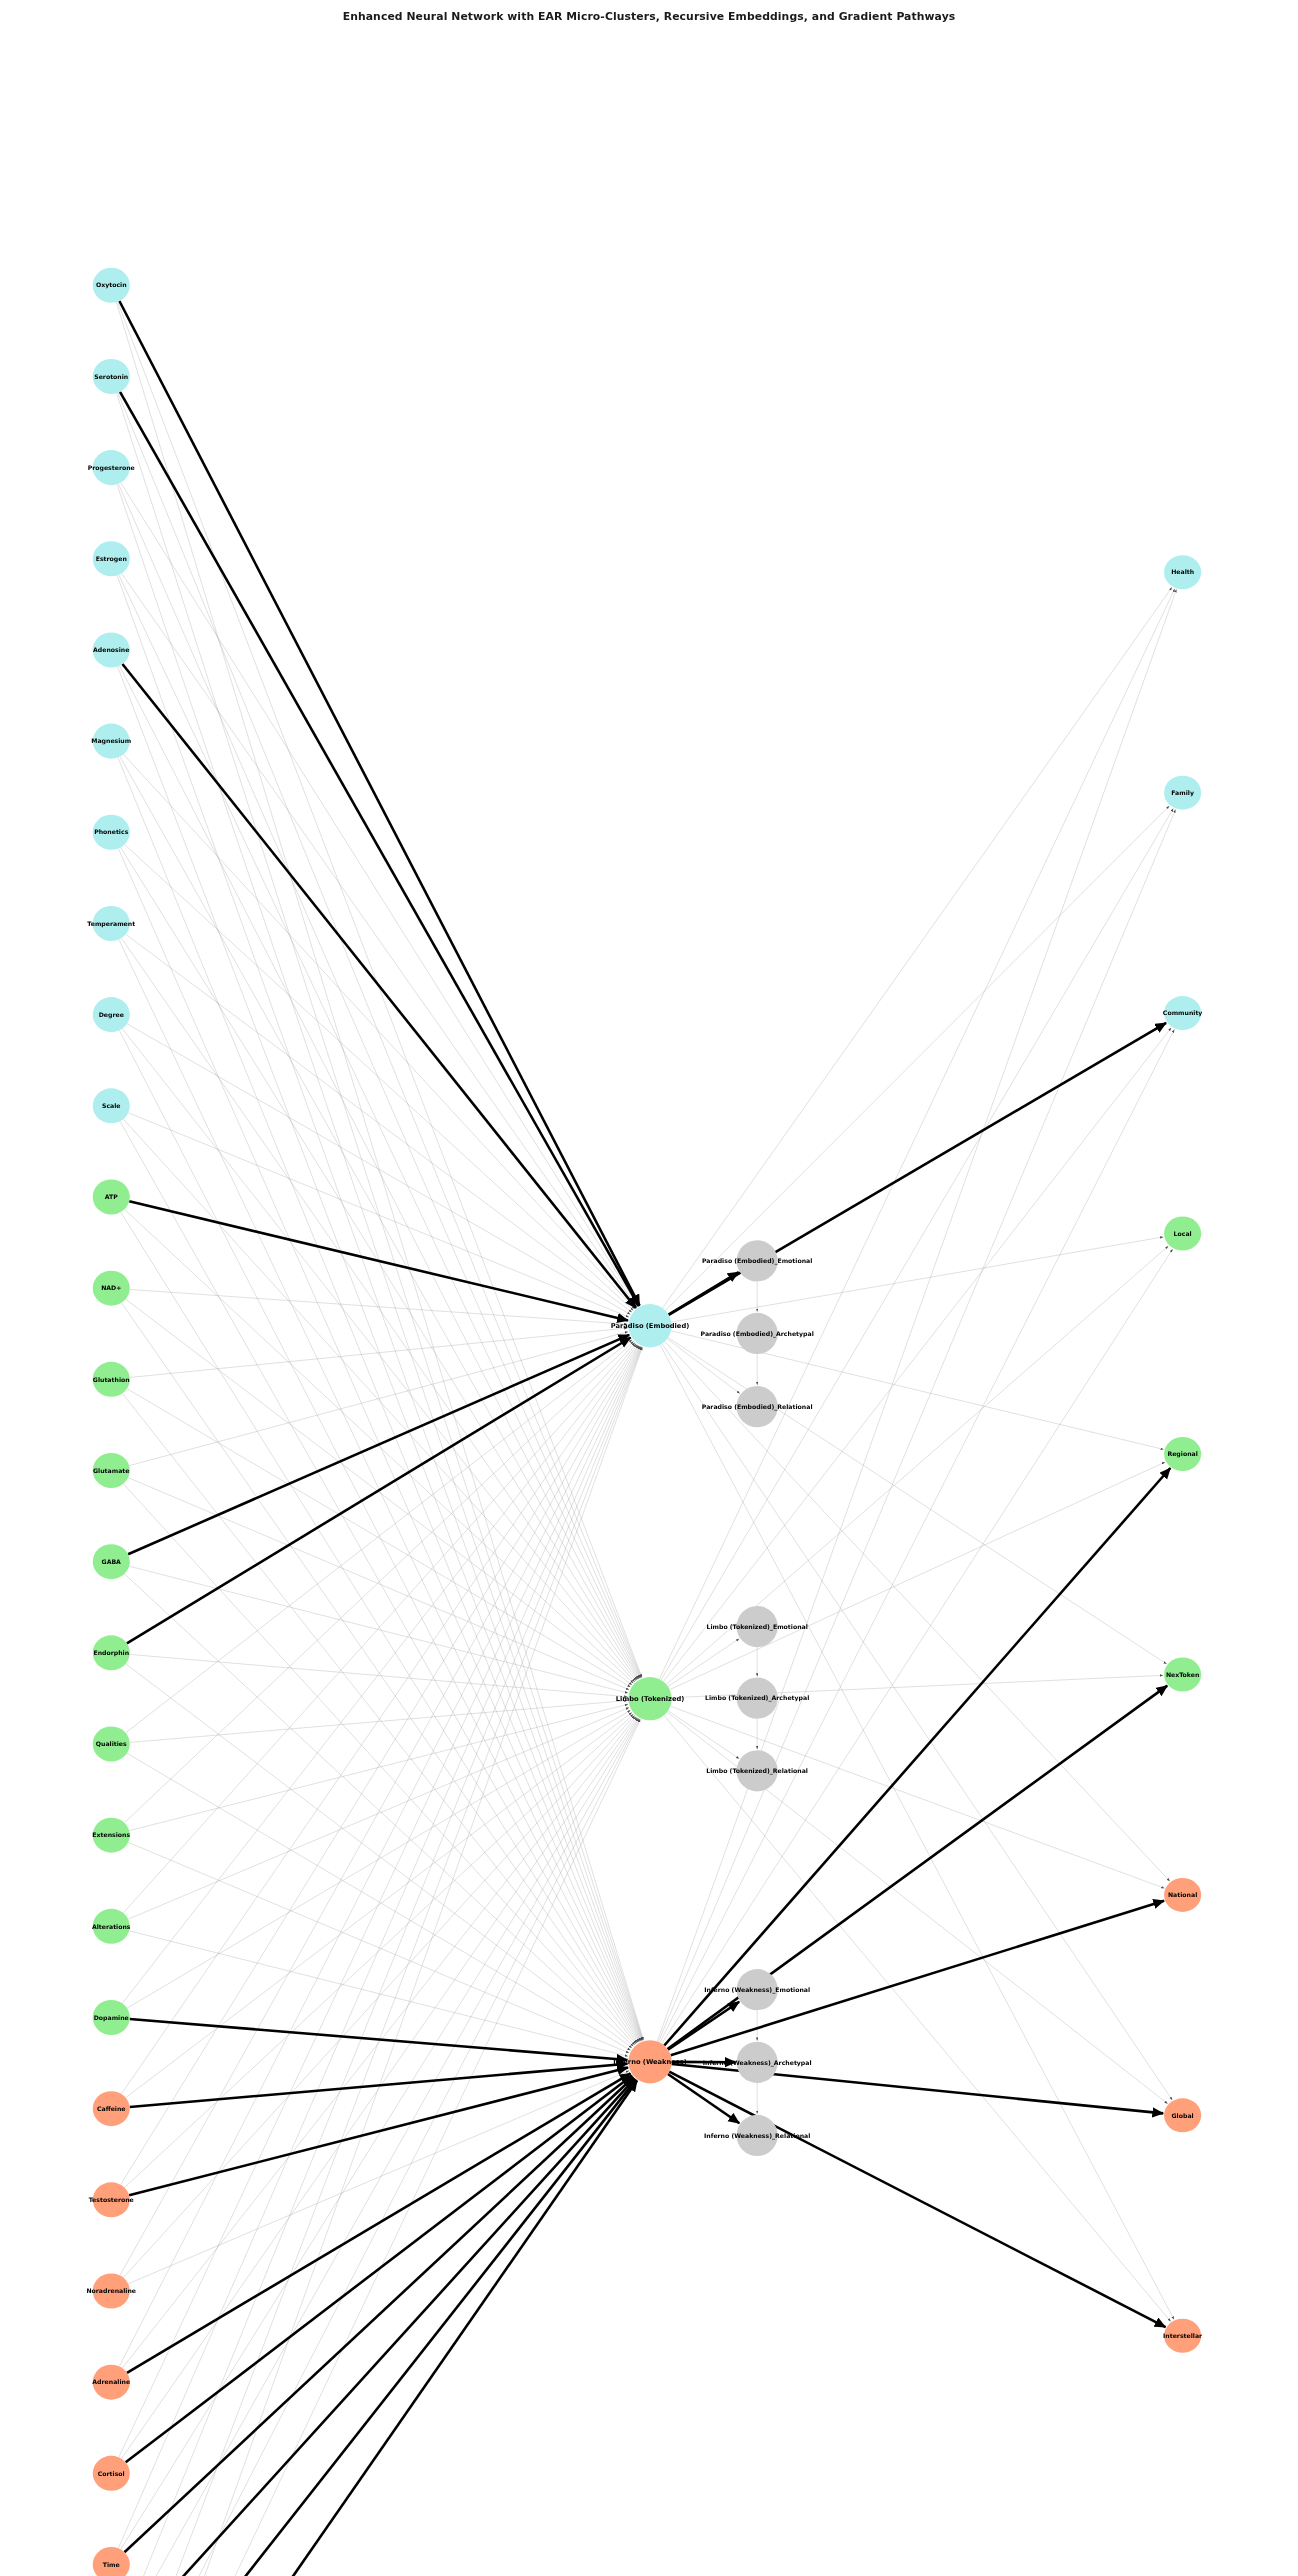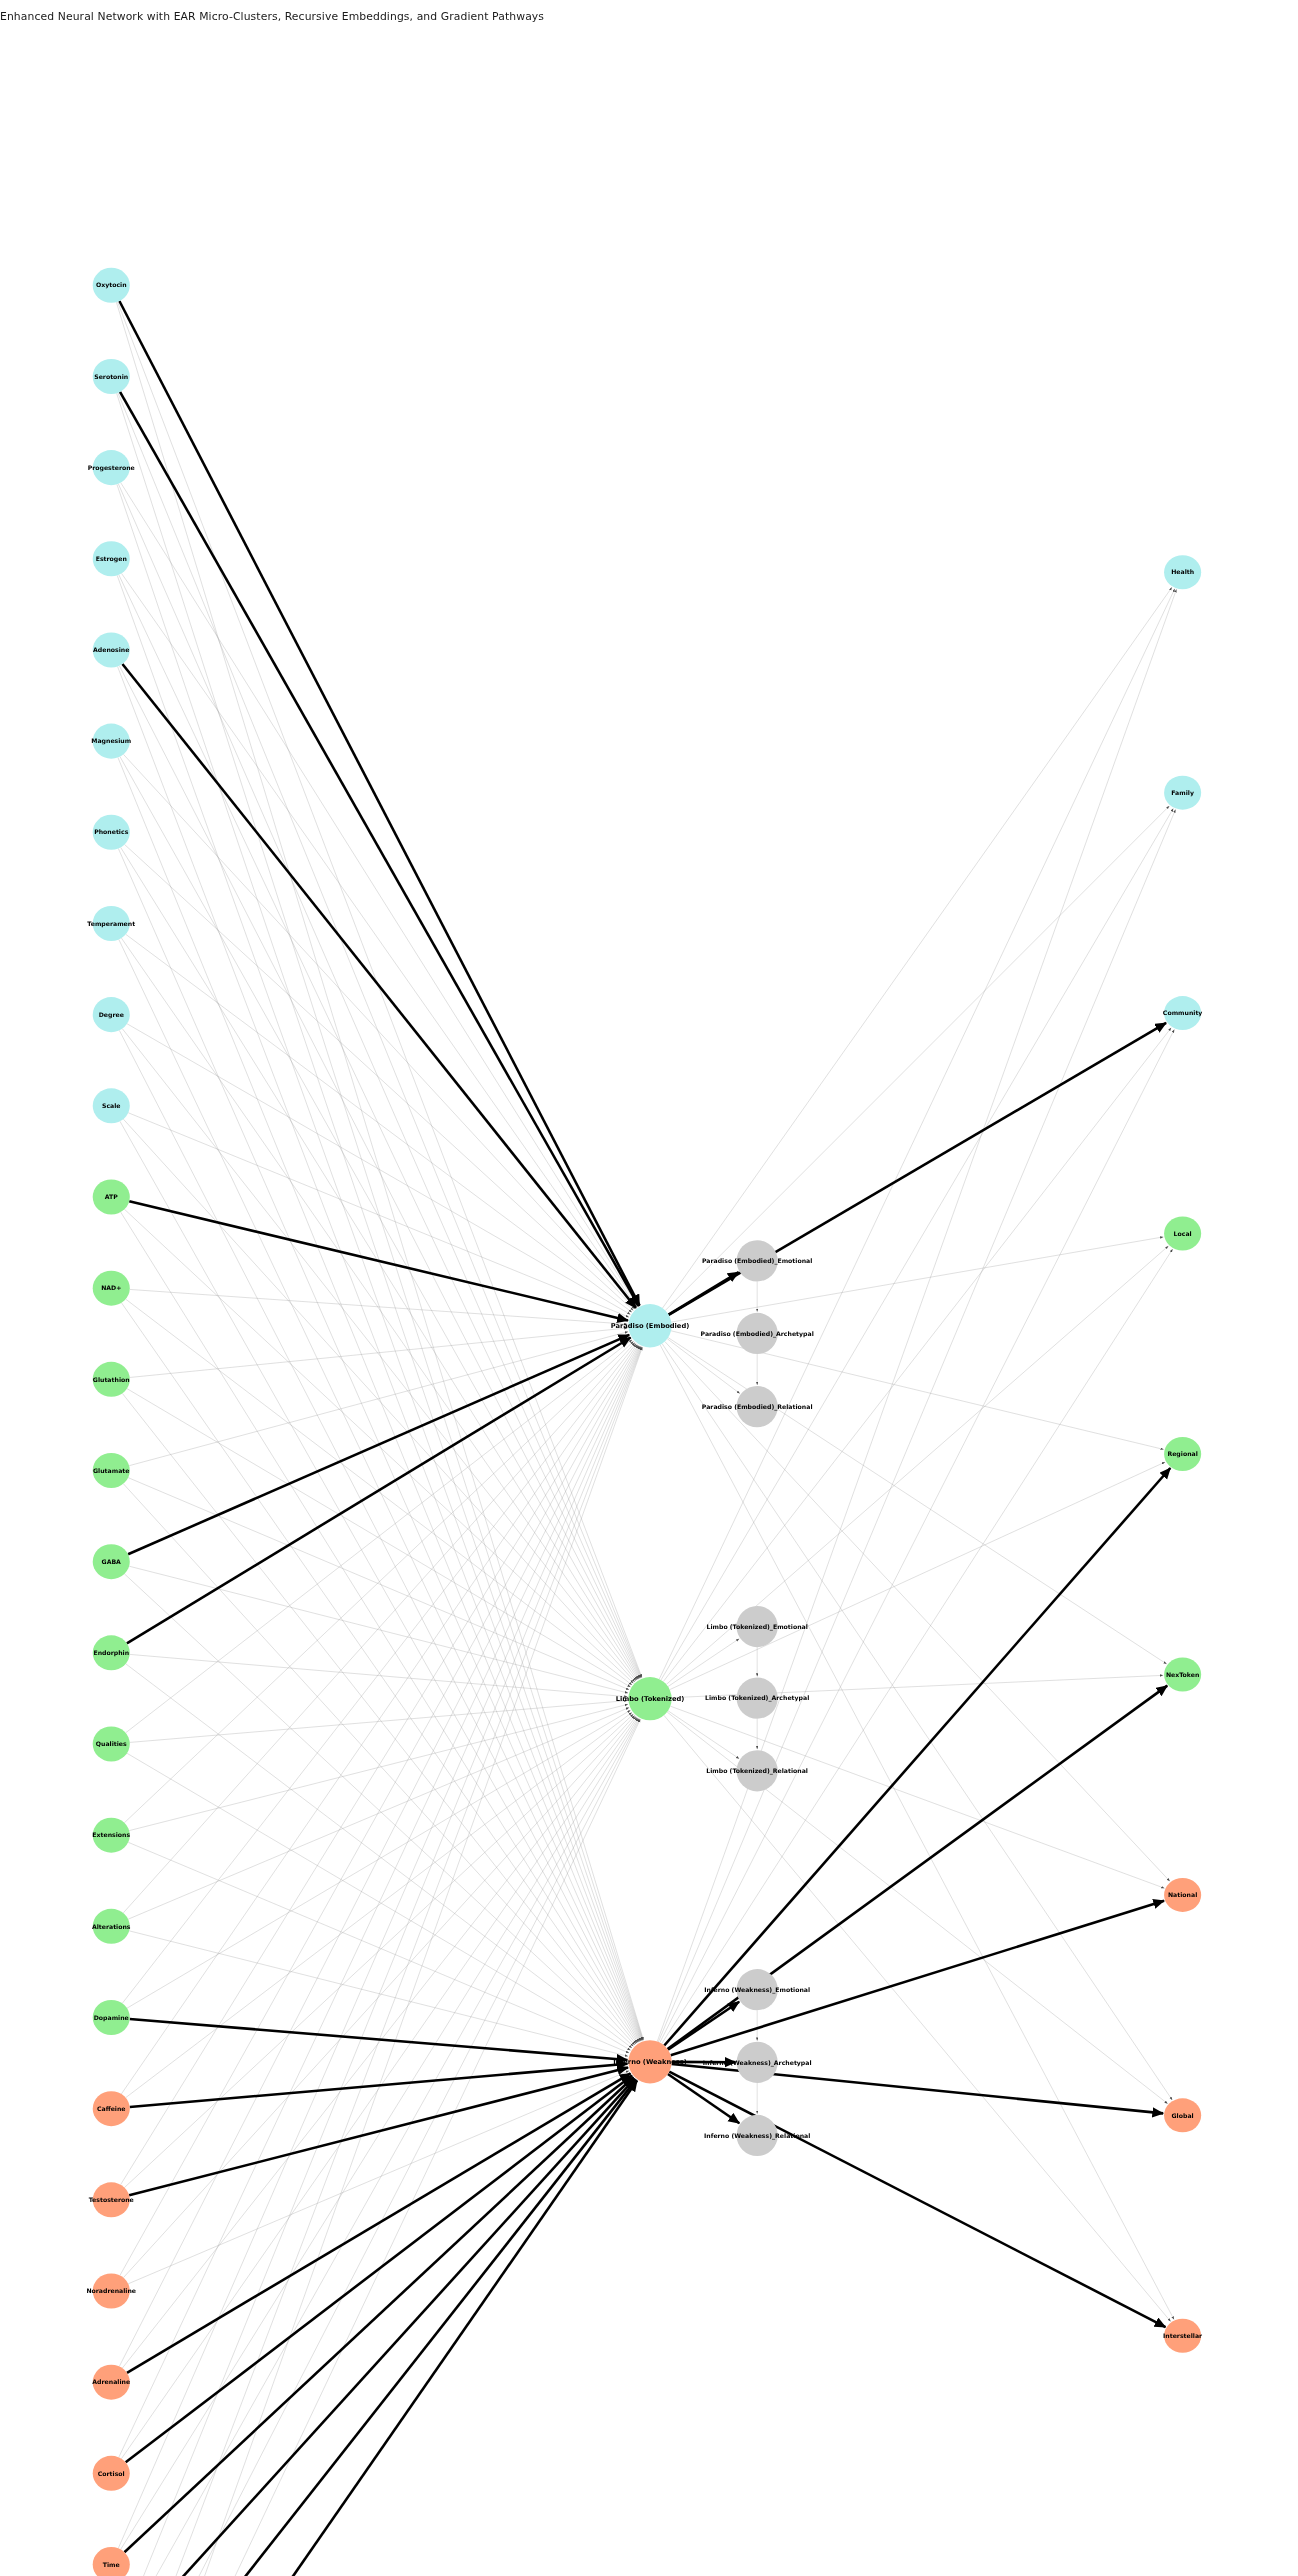--- a/index.html
+++ b/index.html
@@ -18,24 +18,24 @@
     position: relative;
     width: 1298px;
     height: 3113px;
     background: #ffffff;
   }
   #fig-title {
     position: absolute;
     top: 10.3px;
     left: 0;
     width: 1298px;
-    text-align: left;
+    text-align: center;
     font-family: "DejaVu Sans", sans-serif;
     font-size: 10.8px;
-    font-weight: 400;
+    font-weight: 700;
     color: #1a1a1a;
     letter-spacing: 0.1px;
   }
   #net-svg {
     position: absolute;
     top: 0;
     left: 0;
     width: 1298px;
     height: 3113px;
     display: block;

